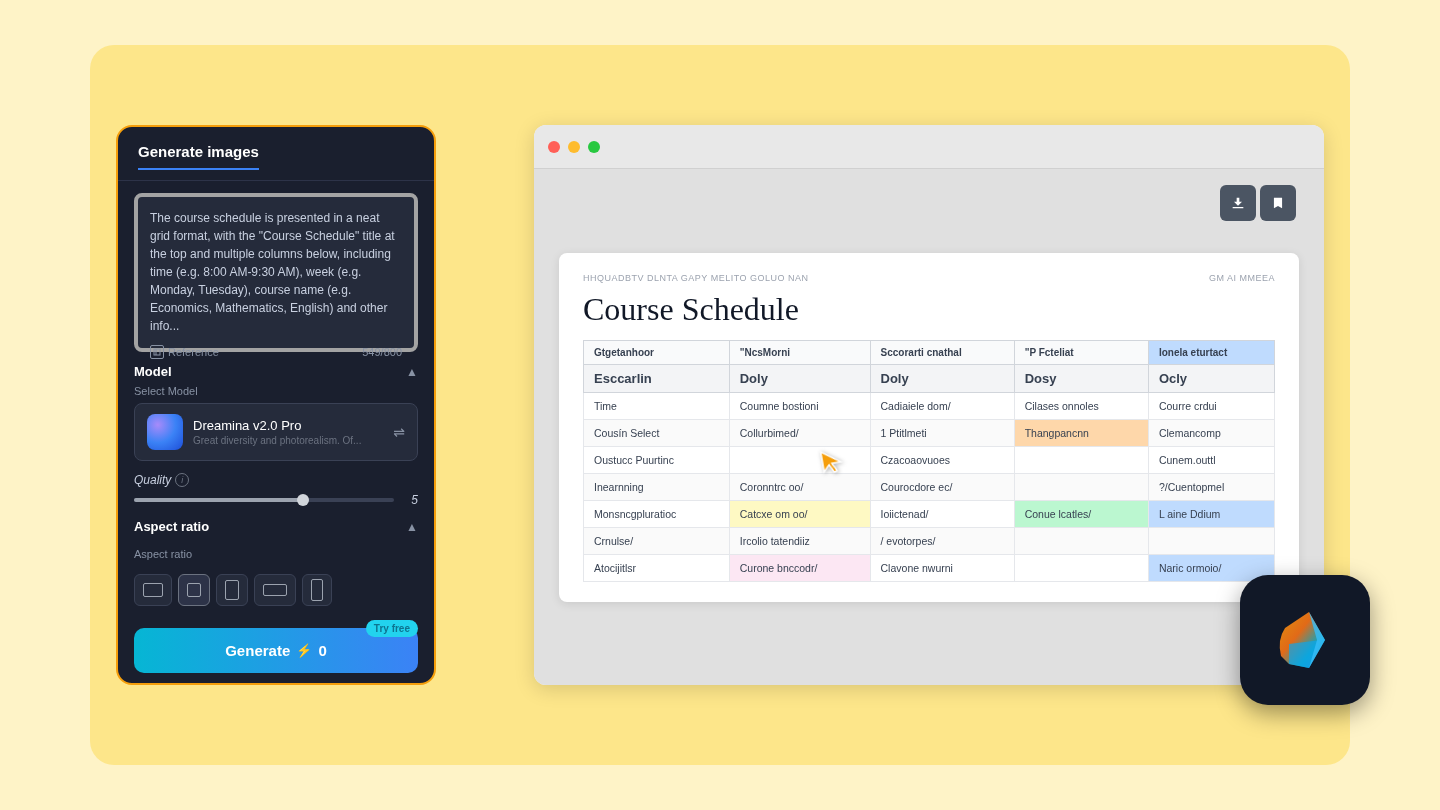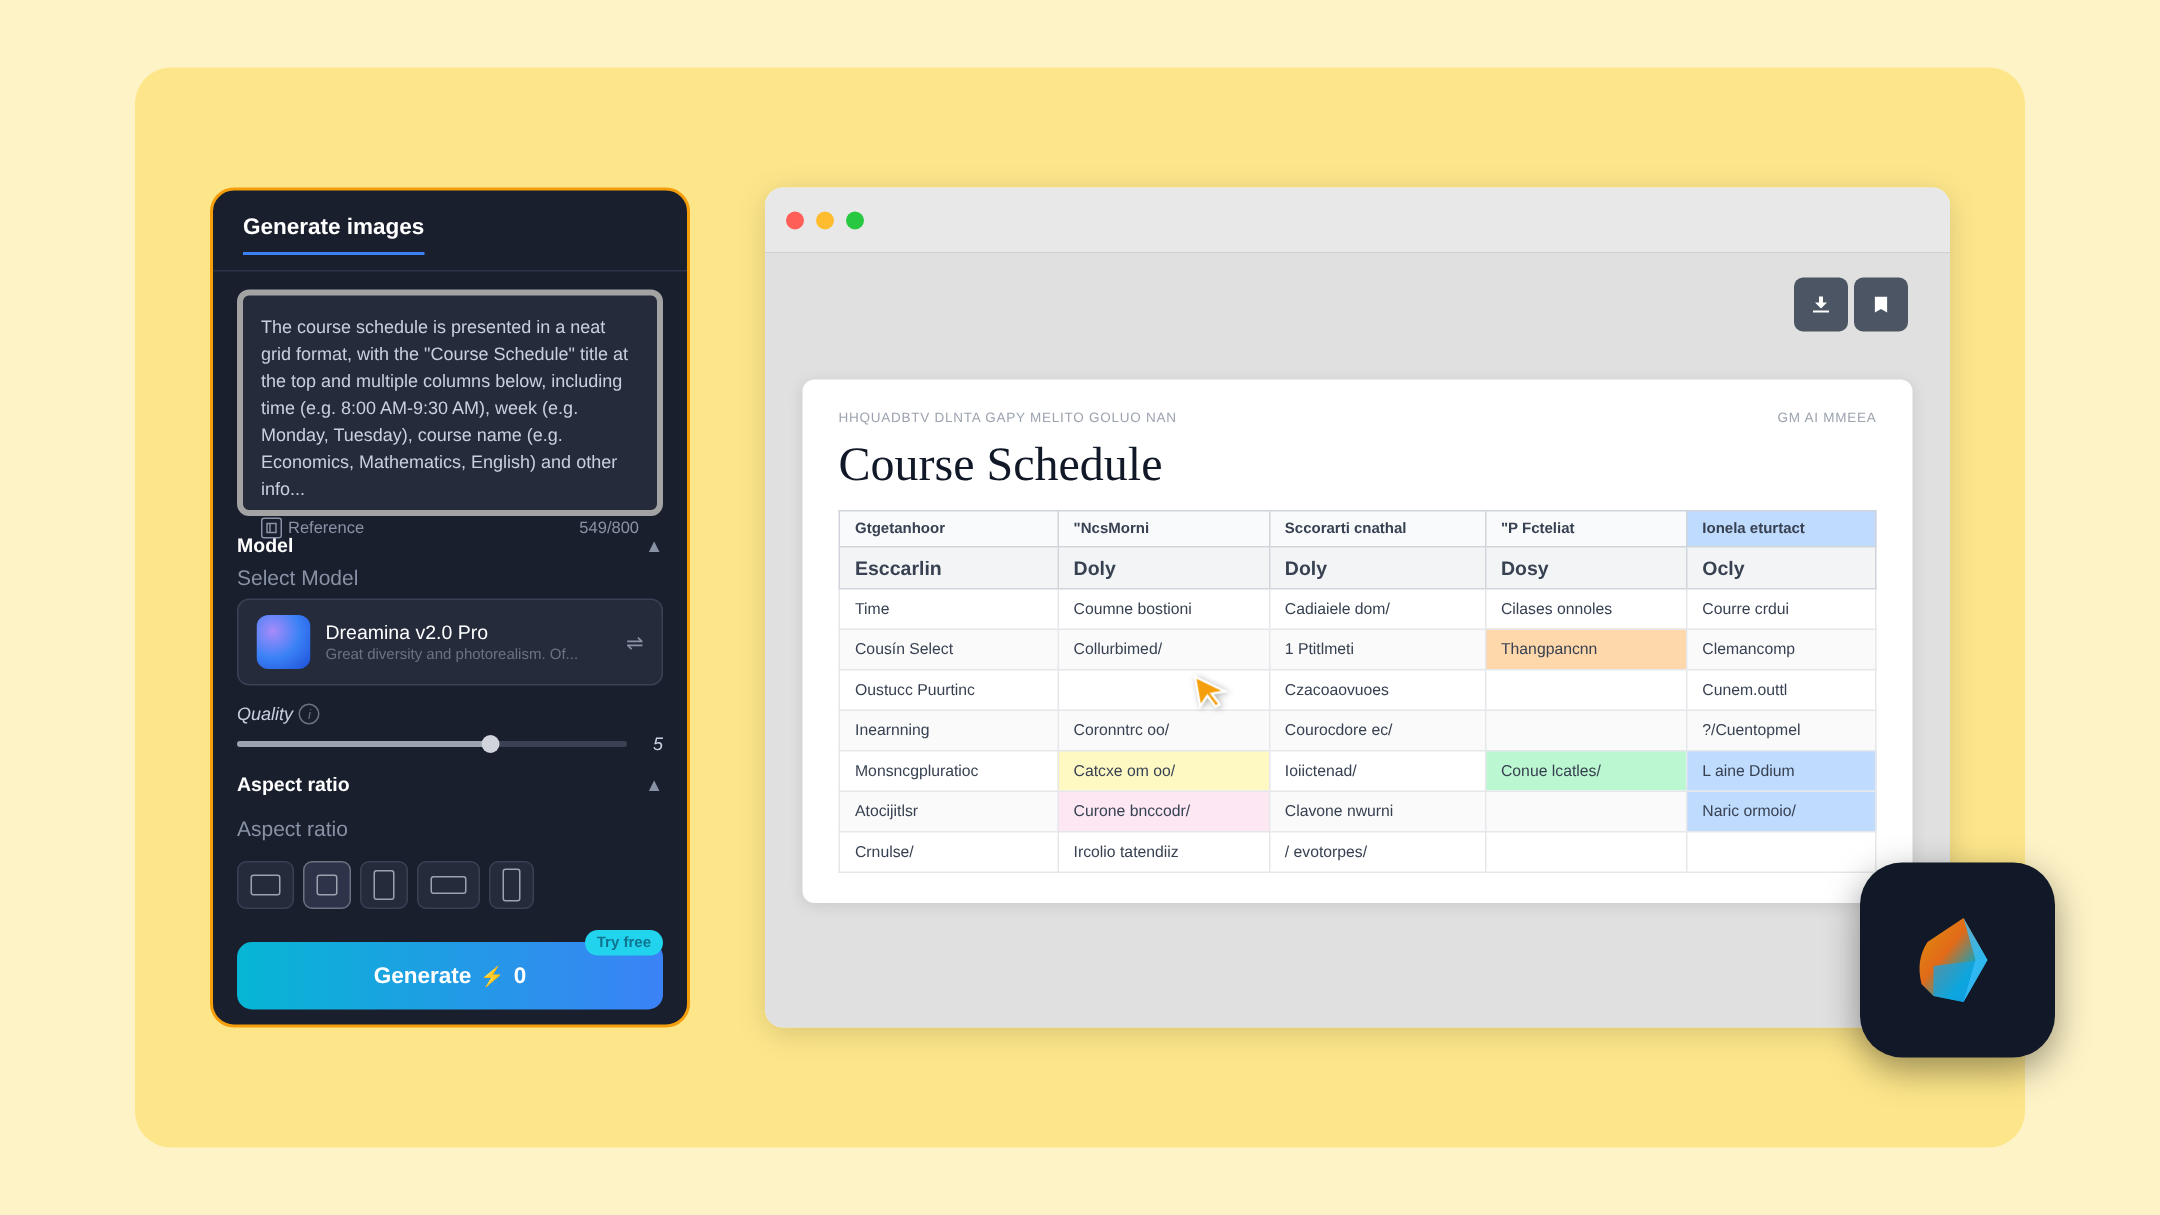--- a/index.html
+++ b/index.html
@@ -10,21 +10,21 @@
       display: flex;
       align-items: center;
       justify-content: center;
       font-family: -apple-system, BlinkMacSystemFont, 'Segoe UI', sans-serif;
       overflow: hidden;
     }
 
     .outer-container {
       background: #fde68a;
       border-radius: 24px;
-      padding: 40px 50px;
+      padding: 40px 26px;
       width: 1260px;
       height: 720px;
       display: flex;
       align-items: center;
       justify-content: space-between;
       position: relative;
     }
 
     
     .left-panel {
@@ -119,21 +119,21 @@
       cursor: pointer;
     }
 
     .section-label .chevron {
       color: #8892a4;
       font-size: 12px;
     }
 
     .select-model-label {
       color: #8892a4;
-      font-size: 14px;
+      font-size: 11px;
       margin-top: 6px;
       margin-bottom: 6px;
     }
 
     .model-card {
       background: #252b3b;
       border: 1px solid #3a4155;
       border-radius: 8px;
       padding: 10px 12px;
       display: flex;
@@ -691,32 +691,32 @@
                 <td>?/Cuentopmel</td>
               </tr>
               <tr>
                 <td>Monsncgpluratioc</td>
                 <td class="cell-yellow">Catcxe om oo/</td>
                 <td>Ioiictenad/</td>
                 <td class="cell-green">Conue lcatles/</td>
                 <td class="cell-blue">L aine Ddium</td>
               </tr>
               <tr>
+                <td>Crnulse/</td>
+                <td>Ircolio tatendiiz</td>
+                <td>/ evotorpes/</td>
+                <td></td>
+                <td></td>
+              </tr>
+              <tr>
                 <td>Atocijitlsr</td>
                 <td class="cell-pink">Curone bnccodr/</td>
                 <td>Clavone nwurni</td>
                 <td></td>
                 <td class="cell-blue">Naric ormoio/</td>
-              </tr>
-              <tr>
-                <td>Crnulse/</td>
-                <td>Ircolio tatendiiz</td>
-                <td>/ evotorpes/</td>
-                <td></td>
-                <td></td>
               </tr>
             </tbody>
         </table>
 
         <div class="cursor-overlay">
           <svg width="30" height="30" viewBox="0 0 30 30">
             <polygon points="4,4 4,24 10,18 14,26 17,25 13,17 22,17" fill="#f59e0b" stroke="white" stroke-width="1.5"></polygon>
           </svg>
         </div>
       </div>

